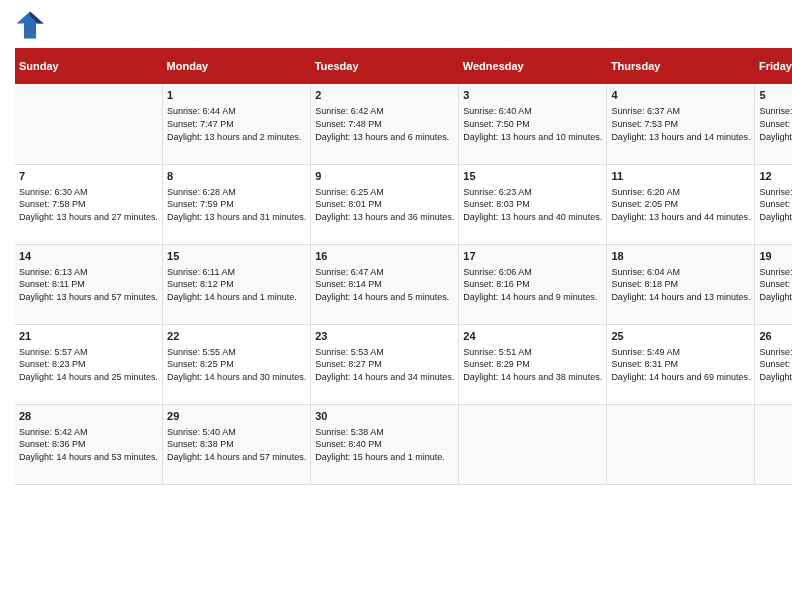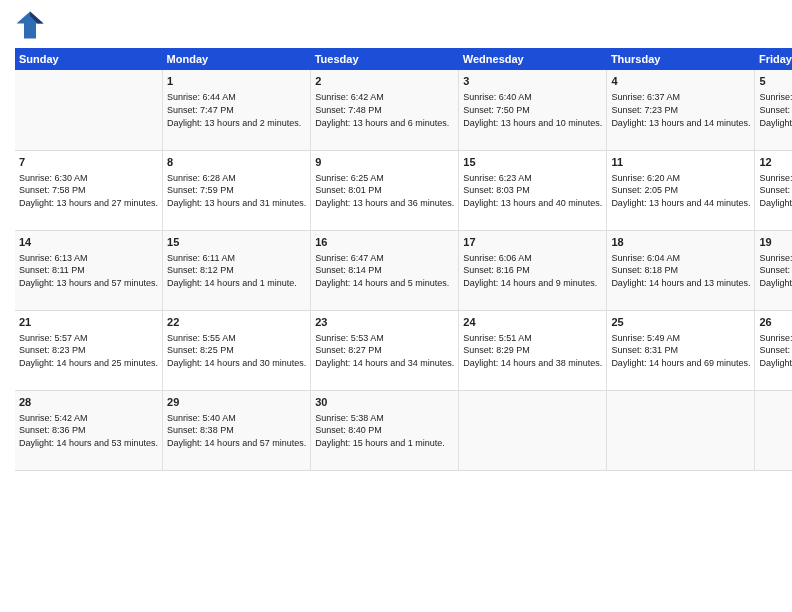--- a/index.html
+++ b/index.html
@@ -41,23 +41,23 @@
     .subtitle {
       font-size: 14px;
       color: #444;
     }
     table {
       width: 100%;
       border-collapse: collapse;
       font-size: 9.5px;
     }
     thead tr th {
-      background-color: #1d4ed8;
+      background-color: #b91c1c;
       color: white;
-      padding: 5px 4px;
+      padding: 12px 4px;
       text-align: left;
       font-size: 11px;
       font-weight: bold;
     }
     tbody tr {
       border-bottom: 1px solid #ddd;
     }
     tbody tr:nth-child(odd) {
       background-color: #f9f9f9;
     }
@@ -136,21 +136,21 @@
           </td>
           <td>
             <span class="day-num">3</span>
             <span class="cell-text">Sunrise: 6:40 AM</span>
             <span class="cell-text">Sunset: 7:50 PM</span>
             <span class="cell-text">Daylight: 13 hours and 10 minutes.</span>
           </td>
           <td>
             <span class="day-num">4</span>
             <span class="cell-text">Sunrise: 6:37 AM</span>
-            <span class="cell-text">Sunset: 7:23 PM</span>
+            <span class="cell-text">Sunset: 7:53 PM</span>
             <span class="cell-text">Daylight: 13 hours and 14 minutes.</span>
           </td>
           <td>
             <span class="day-num">5</span>
             <span class="cell-text">Sunrise: 6:35 AM</span>
             <span class="cell-text">Sunset: 7:54 PM</span>
             <span class="cell-text">Daylight: 13 hours and 19 minutes.</span>
           </td>
         </tr>
         <tr>

